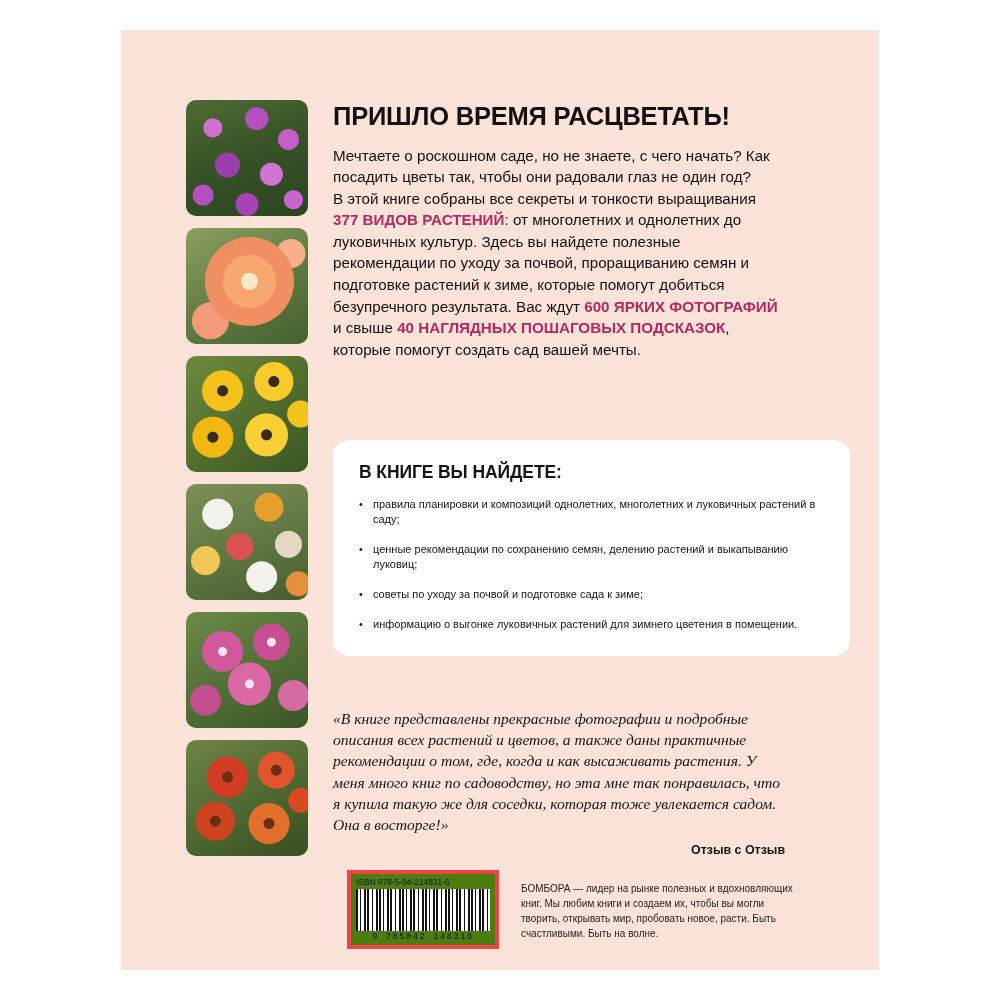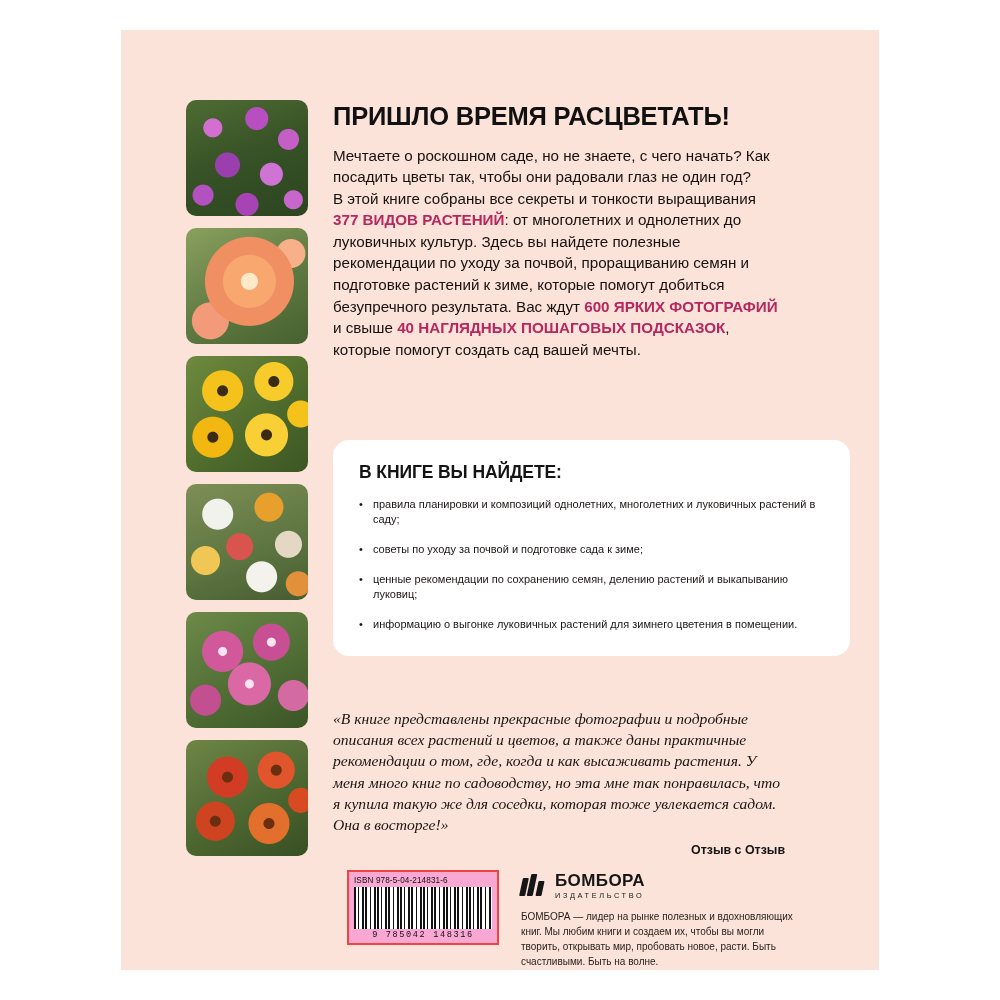--- a/index.html
+++ b/index.html
@@ -204,22 +204,22 @@
     left: 226px;
     top: 840px;
     width: 446px;
     display: flex;
     gap: 22px;
     align-items: flex-start;
   }
 
   .isbn-box {
     width: 152px;
-    background: #f9a8d4;
-    border: 2px solid #ef4444;
+    background: #4d7c0f;
+    border: 4px solid #ef4444;
     padding: 4px 5px 3px 5px;
     box-sizing: border-box;
   }
   .isbn-text {
     font-size: 8.2px;
     color: #111111;
     margin-bottom: 2px;
     letter-spacing: 0.1px;
   }
   .barcode {
@@ -315,46 +315,35 @@
     <div class="intro">
       <p>Мечтаете о роскошном саде, но не знаете, с чего начать? Как посадить цветы так, чтобы они радовали глаз не один год?</p>
       <p><span>В этой книге собраны все секреты и тонкости выращивания </span><span class="hl">377 ВИДОВ РАСТЕНИЙ</span><span>: от многолетних и однолетних до луковичных культур. Здесь вы найдете полезные рекомендации по уходу за почвой, проращиванию семян и подготовке растений к зиме, которые помогут добиться безупречного результата. Вас ждут </span><span class="hl">600 ЯРКИХ ФОТОГРАФИЙ</span><span> и свыше </span><span class="hl">40 НАГЛЯДНЫХ ПОШАГОВЫХ ПОДСКАЗОК</span><span>, которые помогут создать сад вашей мечты.</span></p>
     </div>
   </div>
 
   <div class="card">
     <h2>В КНИГЕ ВЫ НАЙДЕТЕ:</h2>
     <ul>
       <li>правила планировки и композиций однолетних, многолетних и луковичных растений в саду;</li>
+      <li>ценные рекомендации по сохранению семян, делению растений и выкапыванию луковиц;</li>
       <li>советы по уходу за почвой и подготовке сада к зиме;</li>
-      <li>ценные рекомендации по сохранению семян, делению растений и выкапыванию луковиц;</li>
       <li>информацию о выгонке луковичных растений для зимнего цветения в помещении.</li>
     </ul>
   </div>
 
   <div class="review">
     <p>«В книге представлены прекрасные фотографии и подробные описания всех растений и цветов, а также даны практичные рекомендации о том, где, когда и как высаживать растения. У меня много книг по садоводству, но эта мне так понравилась, что я купила такую же для соседки, которая тоже увлекается садом. Она в восторге!»</p>
     <div class="attrib">Отзыв с Отзыв</div>
   </div>
 
   <div class="footer">
     <div class="isbn-box">
       <div class="isbn-text">ISBN 978-5-04-214831-6</div>
       <div class="barcode"></div>
       <div class="barcode-digits">9 785042 148316</div>
     </div>
     <div class="publisher">
-      <div class="pub-row">
-        <div class="pub-mark">
-          <span class="b1"></span>
-            <span class="b2"></span>
-            <span class="b3"></span>
-        </div>
-        <div>
-          <div class="pub-name">БОМБОРА</div>
-          <div class="pub-sub">ИЗДАТЕЛЬСТВО</div>
-        </div>
-      </div>
       <div class="pub-desc">БОМБОРА — лидер на рынке полезных и вдохновляющих книг. Мы любим книги и создаем их, чтобы вы могли творить, открывать мир, пробовать новое, расти. Быть счастливыми. Быть на волне.</div>
     </div>
   </div>
 
 </div>
 
 </body></html>

